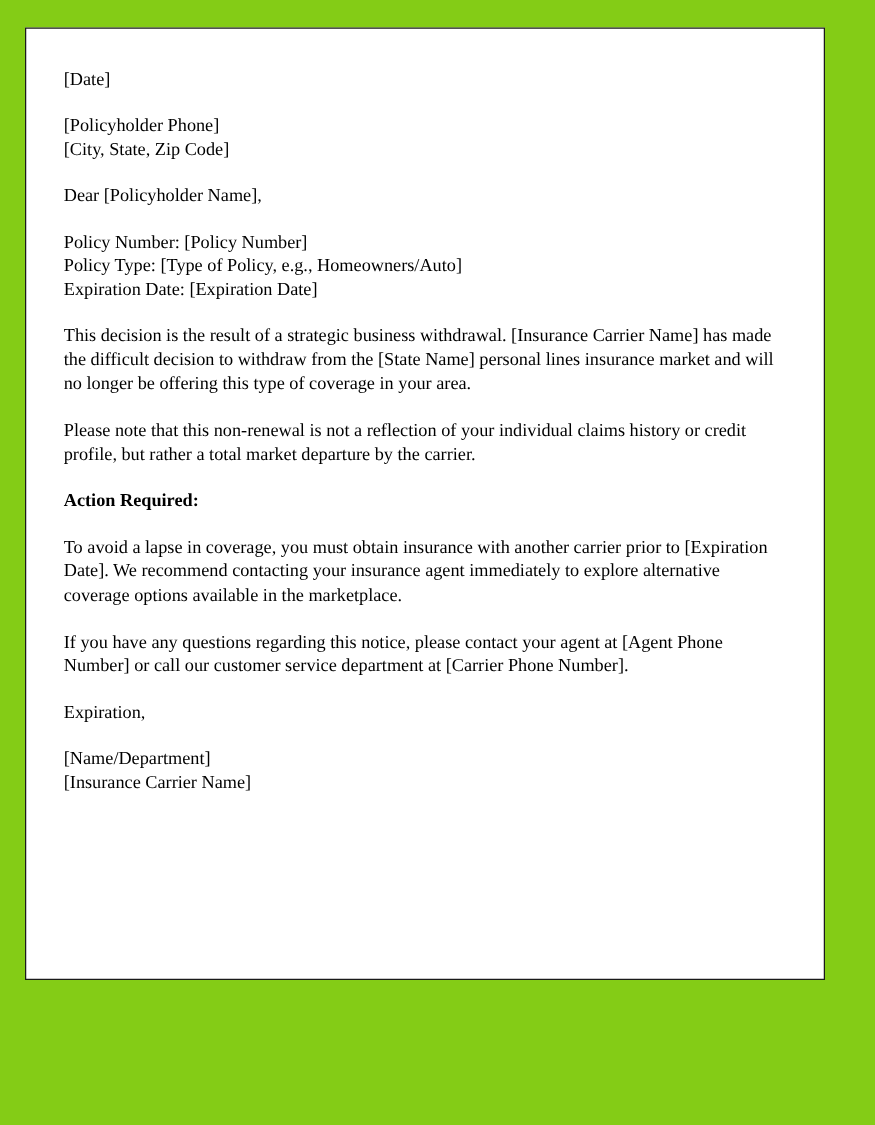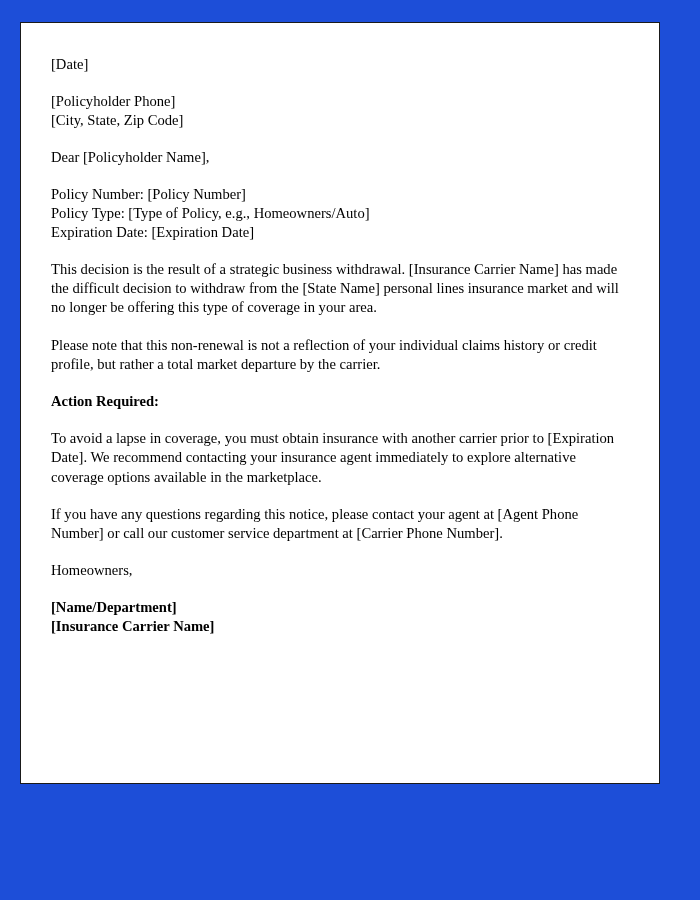--- a/index.html
+++ b/index.html
@@ -10,21 +10,21 @@
     height: 900px;
   }
   body {
     font-family: "Liberation Serif", serif;
     color: #000000;
   }
   .page {
     position: relative;
     width: 700px;
     height: 900px;
-    background: #1d4ed8;
+    background: #84cc16;
     box-sizing: border-box;
   }
   .letter-frame {
     position: absolute;
     left: 20px;
     top: 22px;
     width: 640px;
     height: 762px;
     border: 1px solid #1a1a1a;
     box-sizing: border-box;
@@ -46,21 +46,20 @@
   .bold {
     font-weight: bold;
   }
   .para {
     font-size: 14.6px;
     line-height: 1.32;
     margin: 0 0 18px 0;
   }
   .para-last {
     margin-bottom: 0;
-    font-weight: bold;
   }
 </style>
 </head>
 <body>
 
 <div class="page">
   <div class="letter-frame">
     <div class="letter-body">
 
       <div class="blk">
@@ -86,21 +85,21 @@
 
       <p class="para">Please note that this non-renewal is not a reflection of your individual claims history or credit profile, but rather a total market departure by the carrier.</p>
 
       <div class="blk bold">Action Required:</div>
 
       <p class="para">To avoid a lapse in coverage, you must obtain insurance with another carrier prior to [Expiration Date]. We recommend contacting your insurance agent immediately to explore alternative coverage options available in the marketplace.</p>
 
       <p class="para">If you have any questions regarding this notice, please contact your agent at [Agent Phone Number] or call our customer service department at [Carrier Phone Number].</p>
 
 
-      <div class="blk">Homeowners,</div>
+      <div class="blk">Expiration,</div>
 
       <div class="blk para-last">
         <span class="line">[Name/Department]</span>
         <span class="line">[Insurance Carrier Name]</span>
       </div>
 
     </div>
   </div>
 </div>
 

